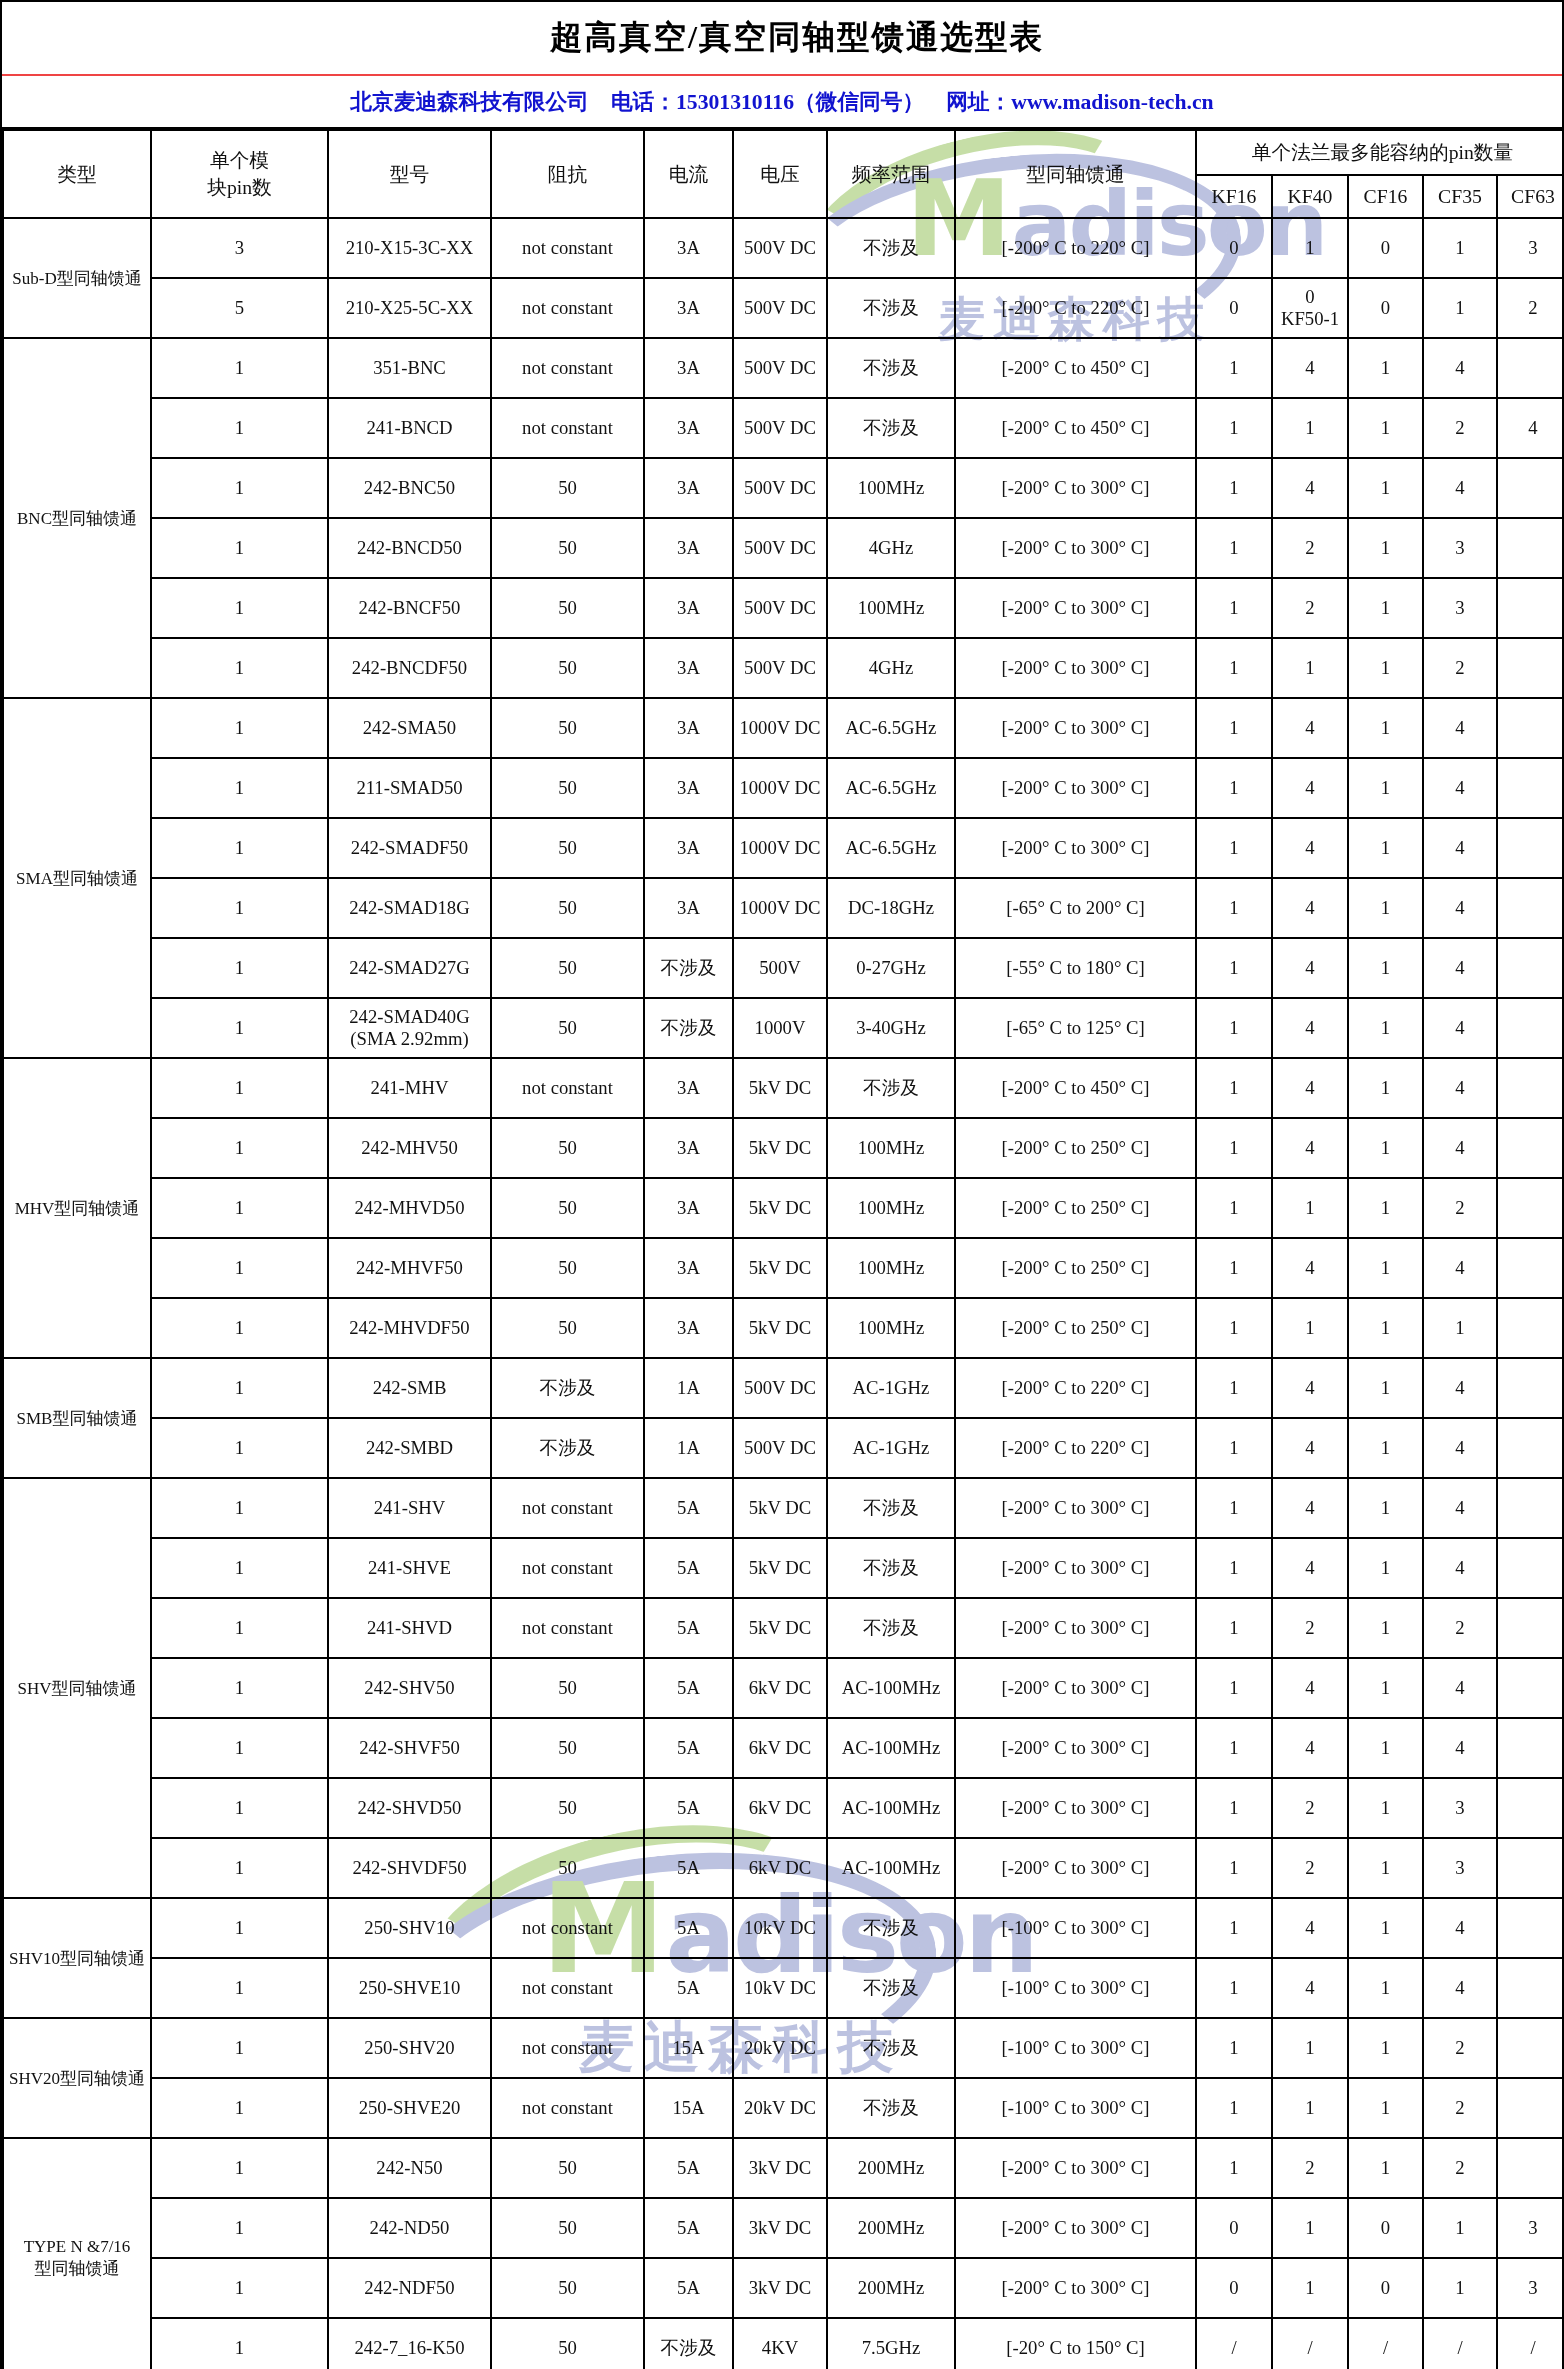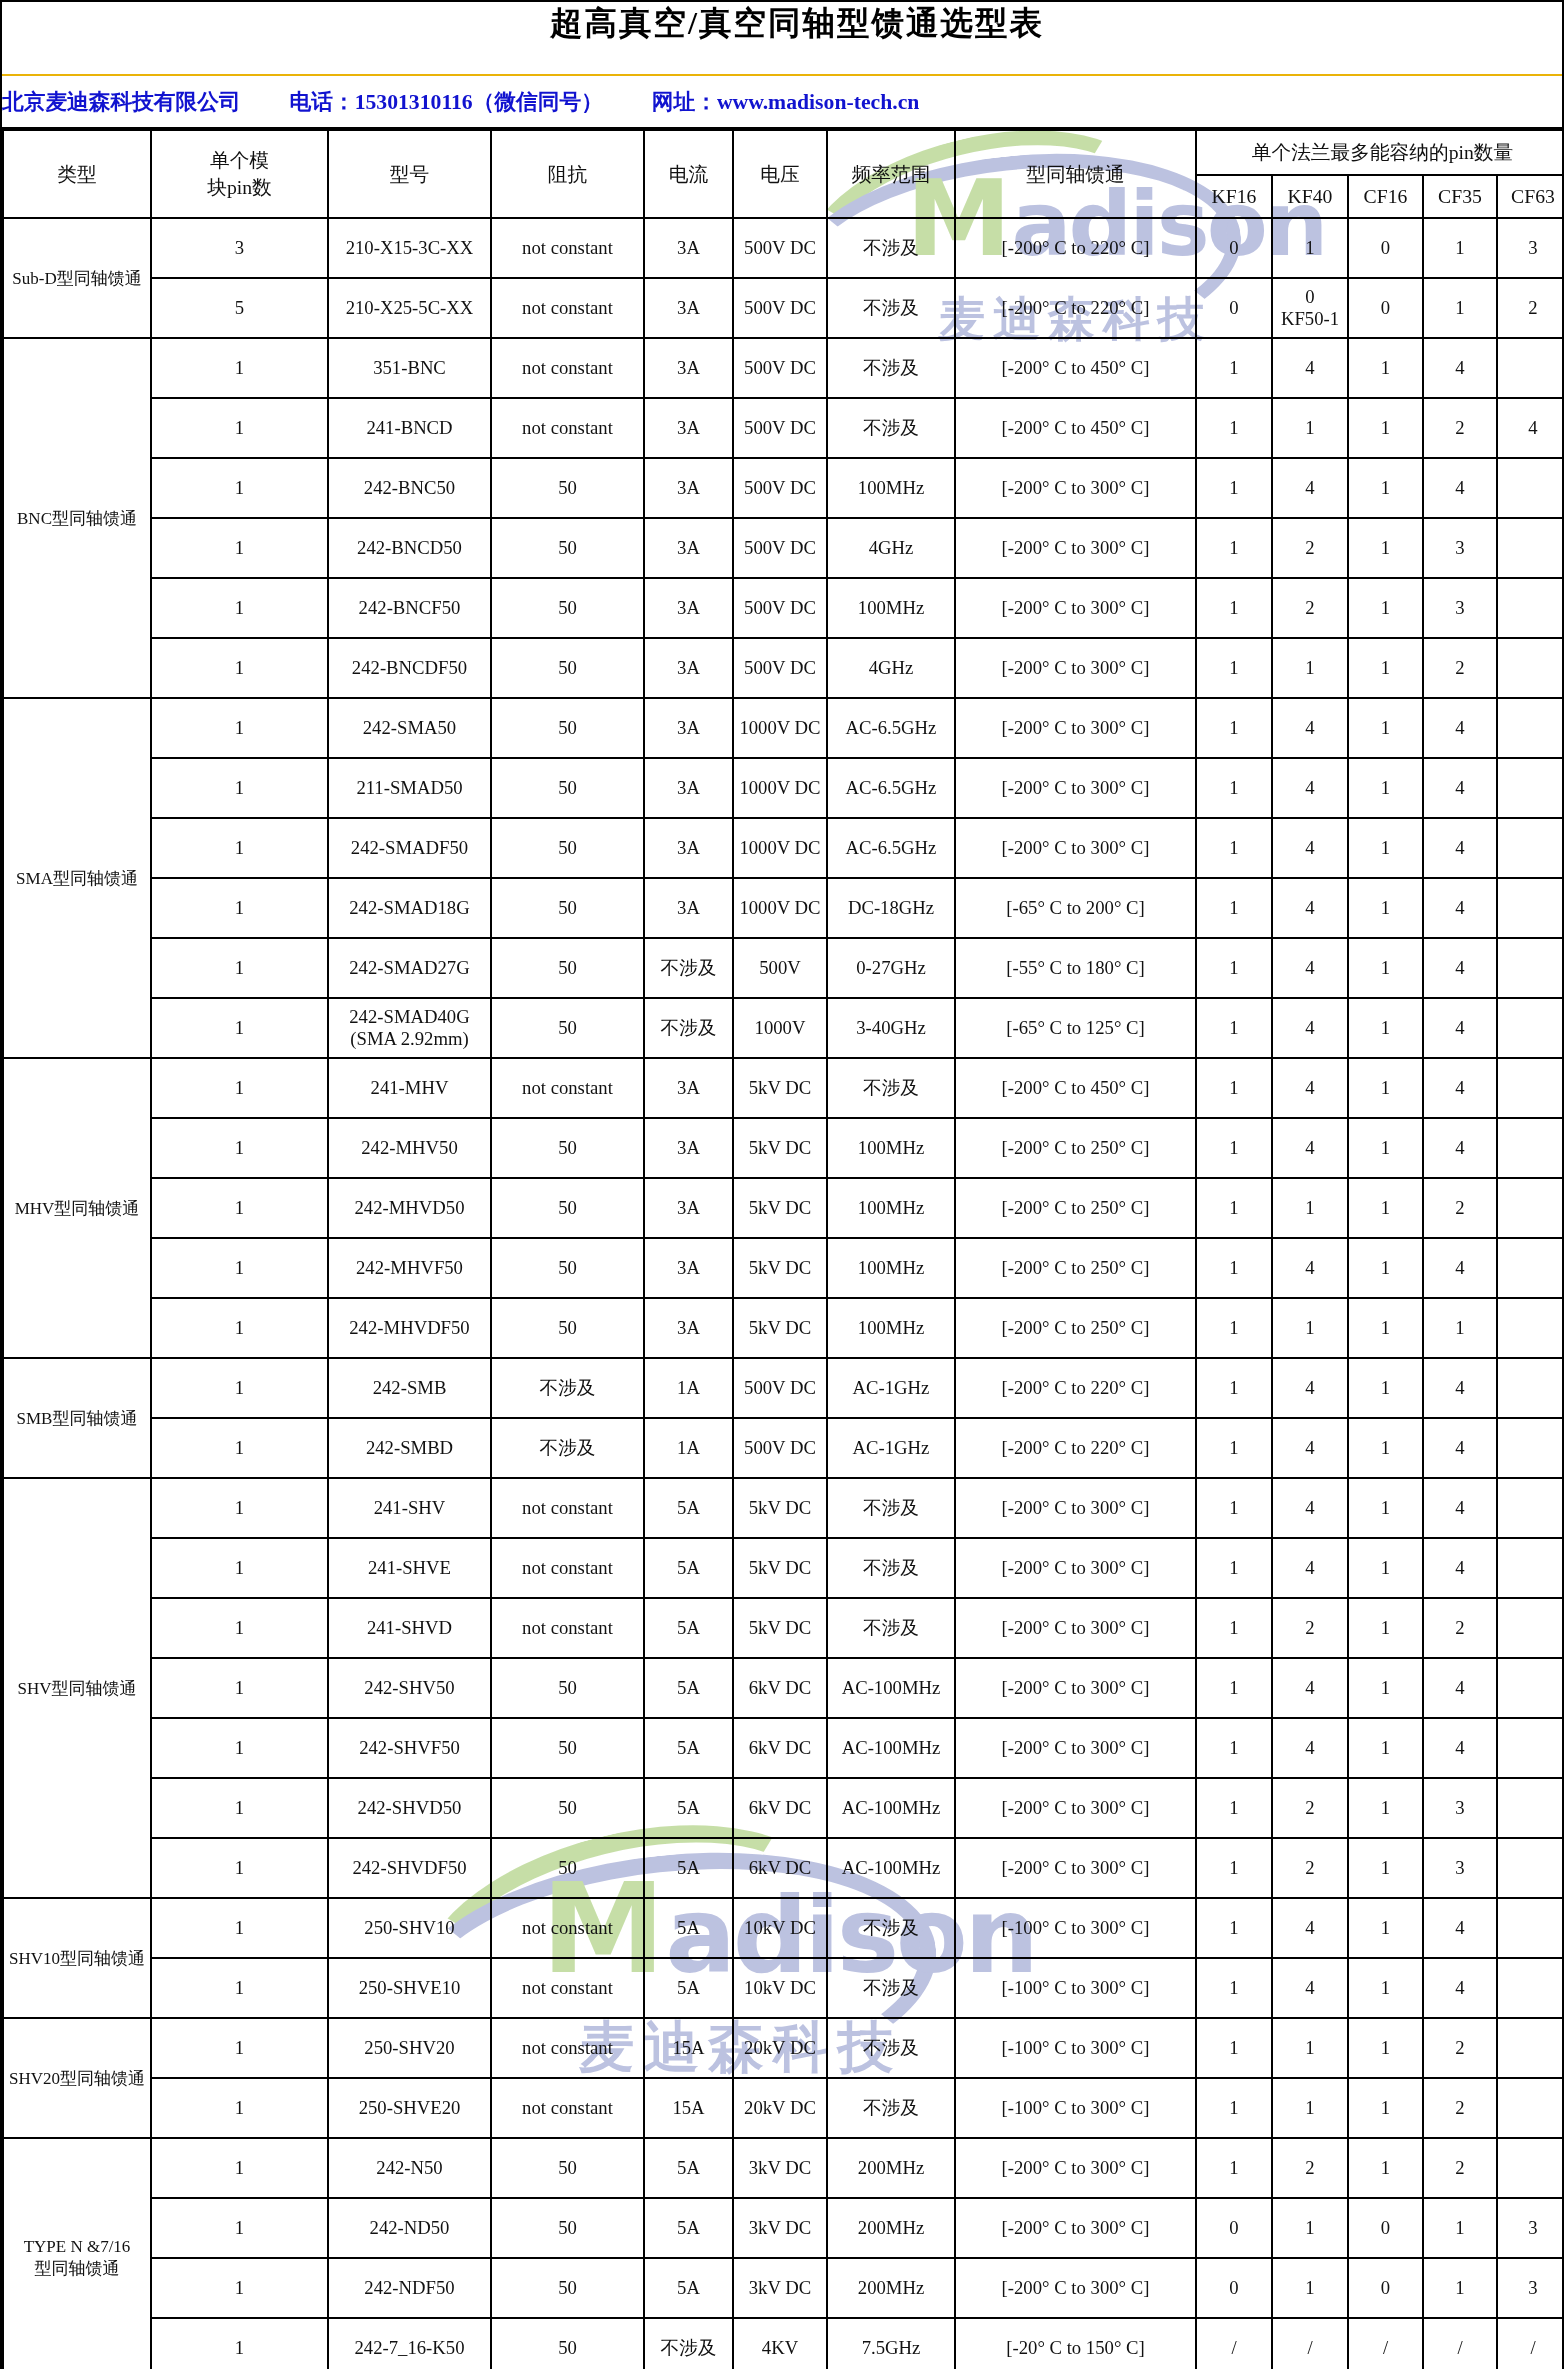--- a/index.html
+++ b/index.html
@@ -12,31 +12,31 @@
     position:relative;
     width:1560px;
     min-height:2365px;
     border:2px solid #000;
     background:#ffffff;
     overflow:hidden;
   }
   
   .title-bar{
     height:72px;
-    display:flex;justify-content:center;
-    border-bottom:2px solid #eab308;
+    display:flex;align-items:center;justify-content:center;
+    border-bottom:2px solid #ef4444;
     position:relative;z-index:1;padding-left:30px;
   }
   .title-bar span{
     font-size:32.5px;font-weight:bold;letter-spacing:2px;color:#000;
   }
   .contact-bar{
     height:51px;
-    display:flex;align-items:center;
-    gap:49px;
+    display:flex;align-items:center;justify-content:center;
+    gap:22px;
     border-bottom:2px solid #000;
     position:relative;z-index:1;
   }
   .contact-bar span{
     font-size:21.7px;font-weight:bold;color:var(--contact-blue,#1113cf);
     white-space:nowrap;
   }
   
   table{
     position:relative;z-index:1;

